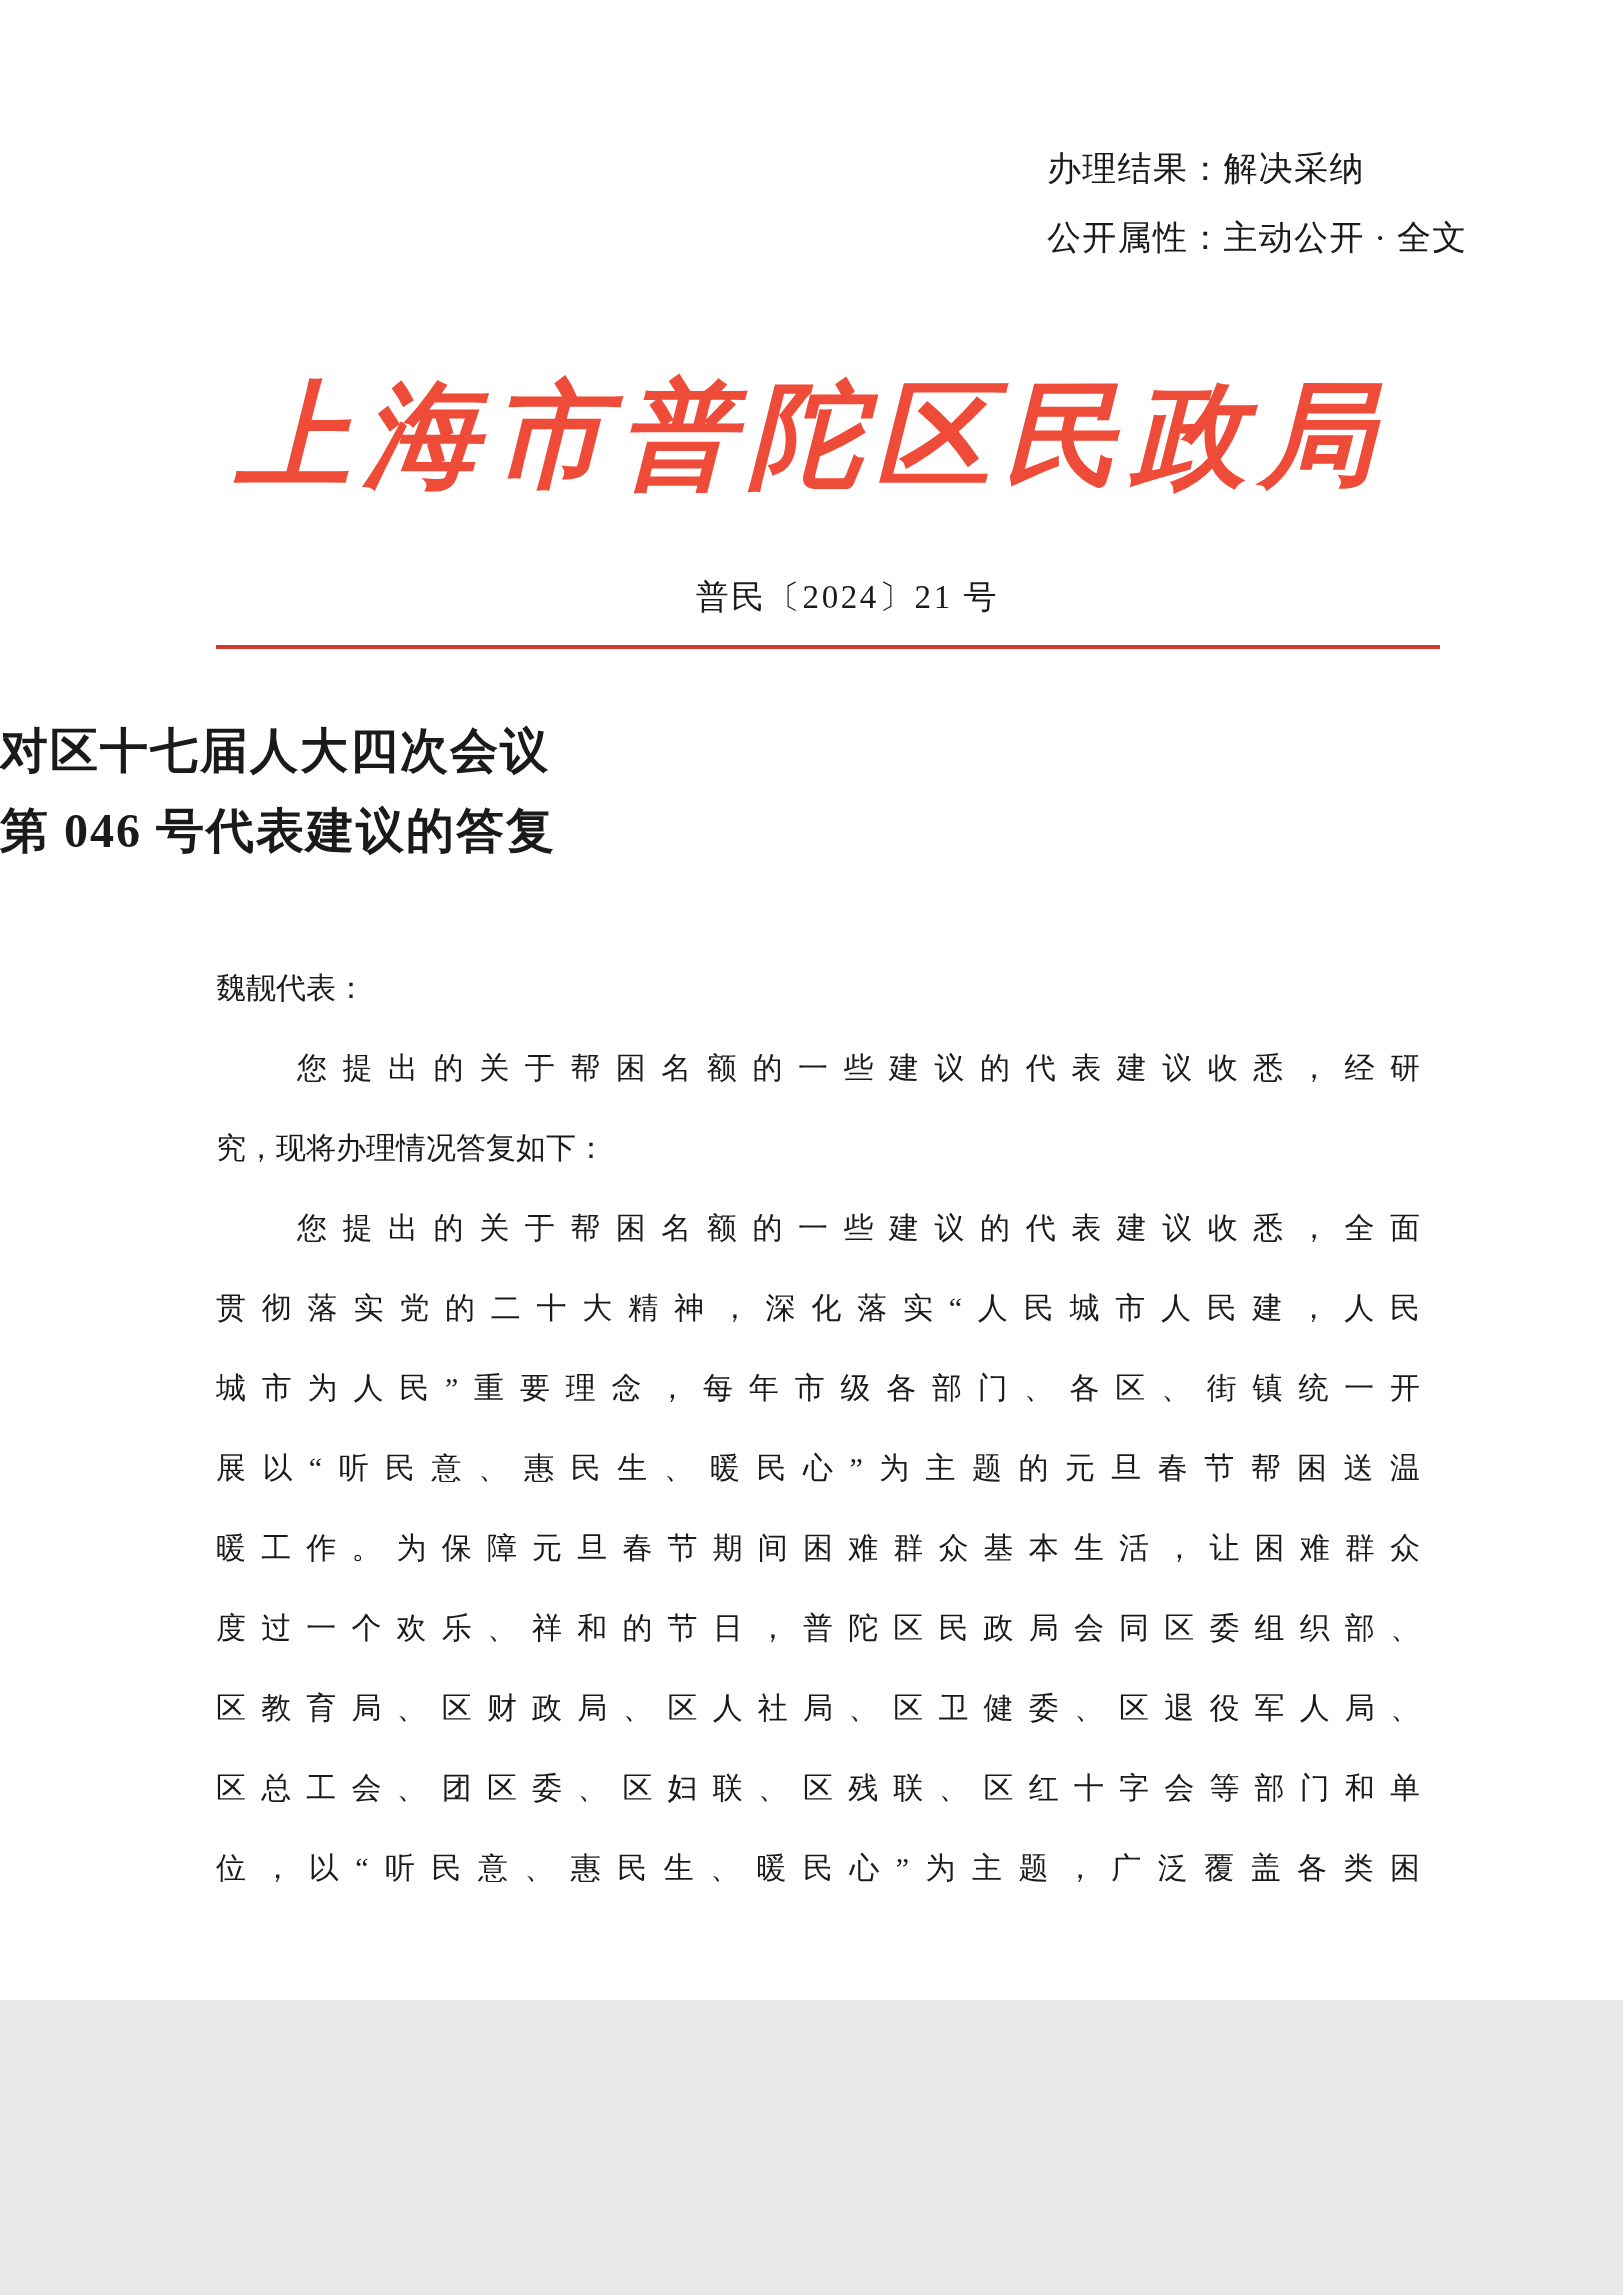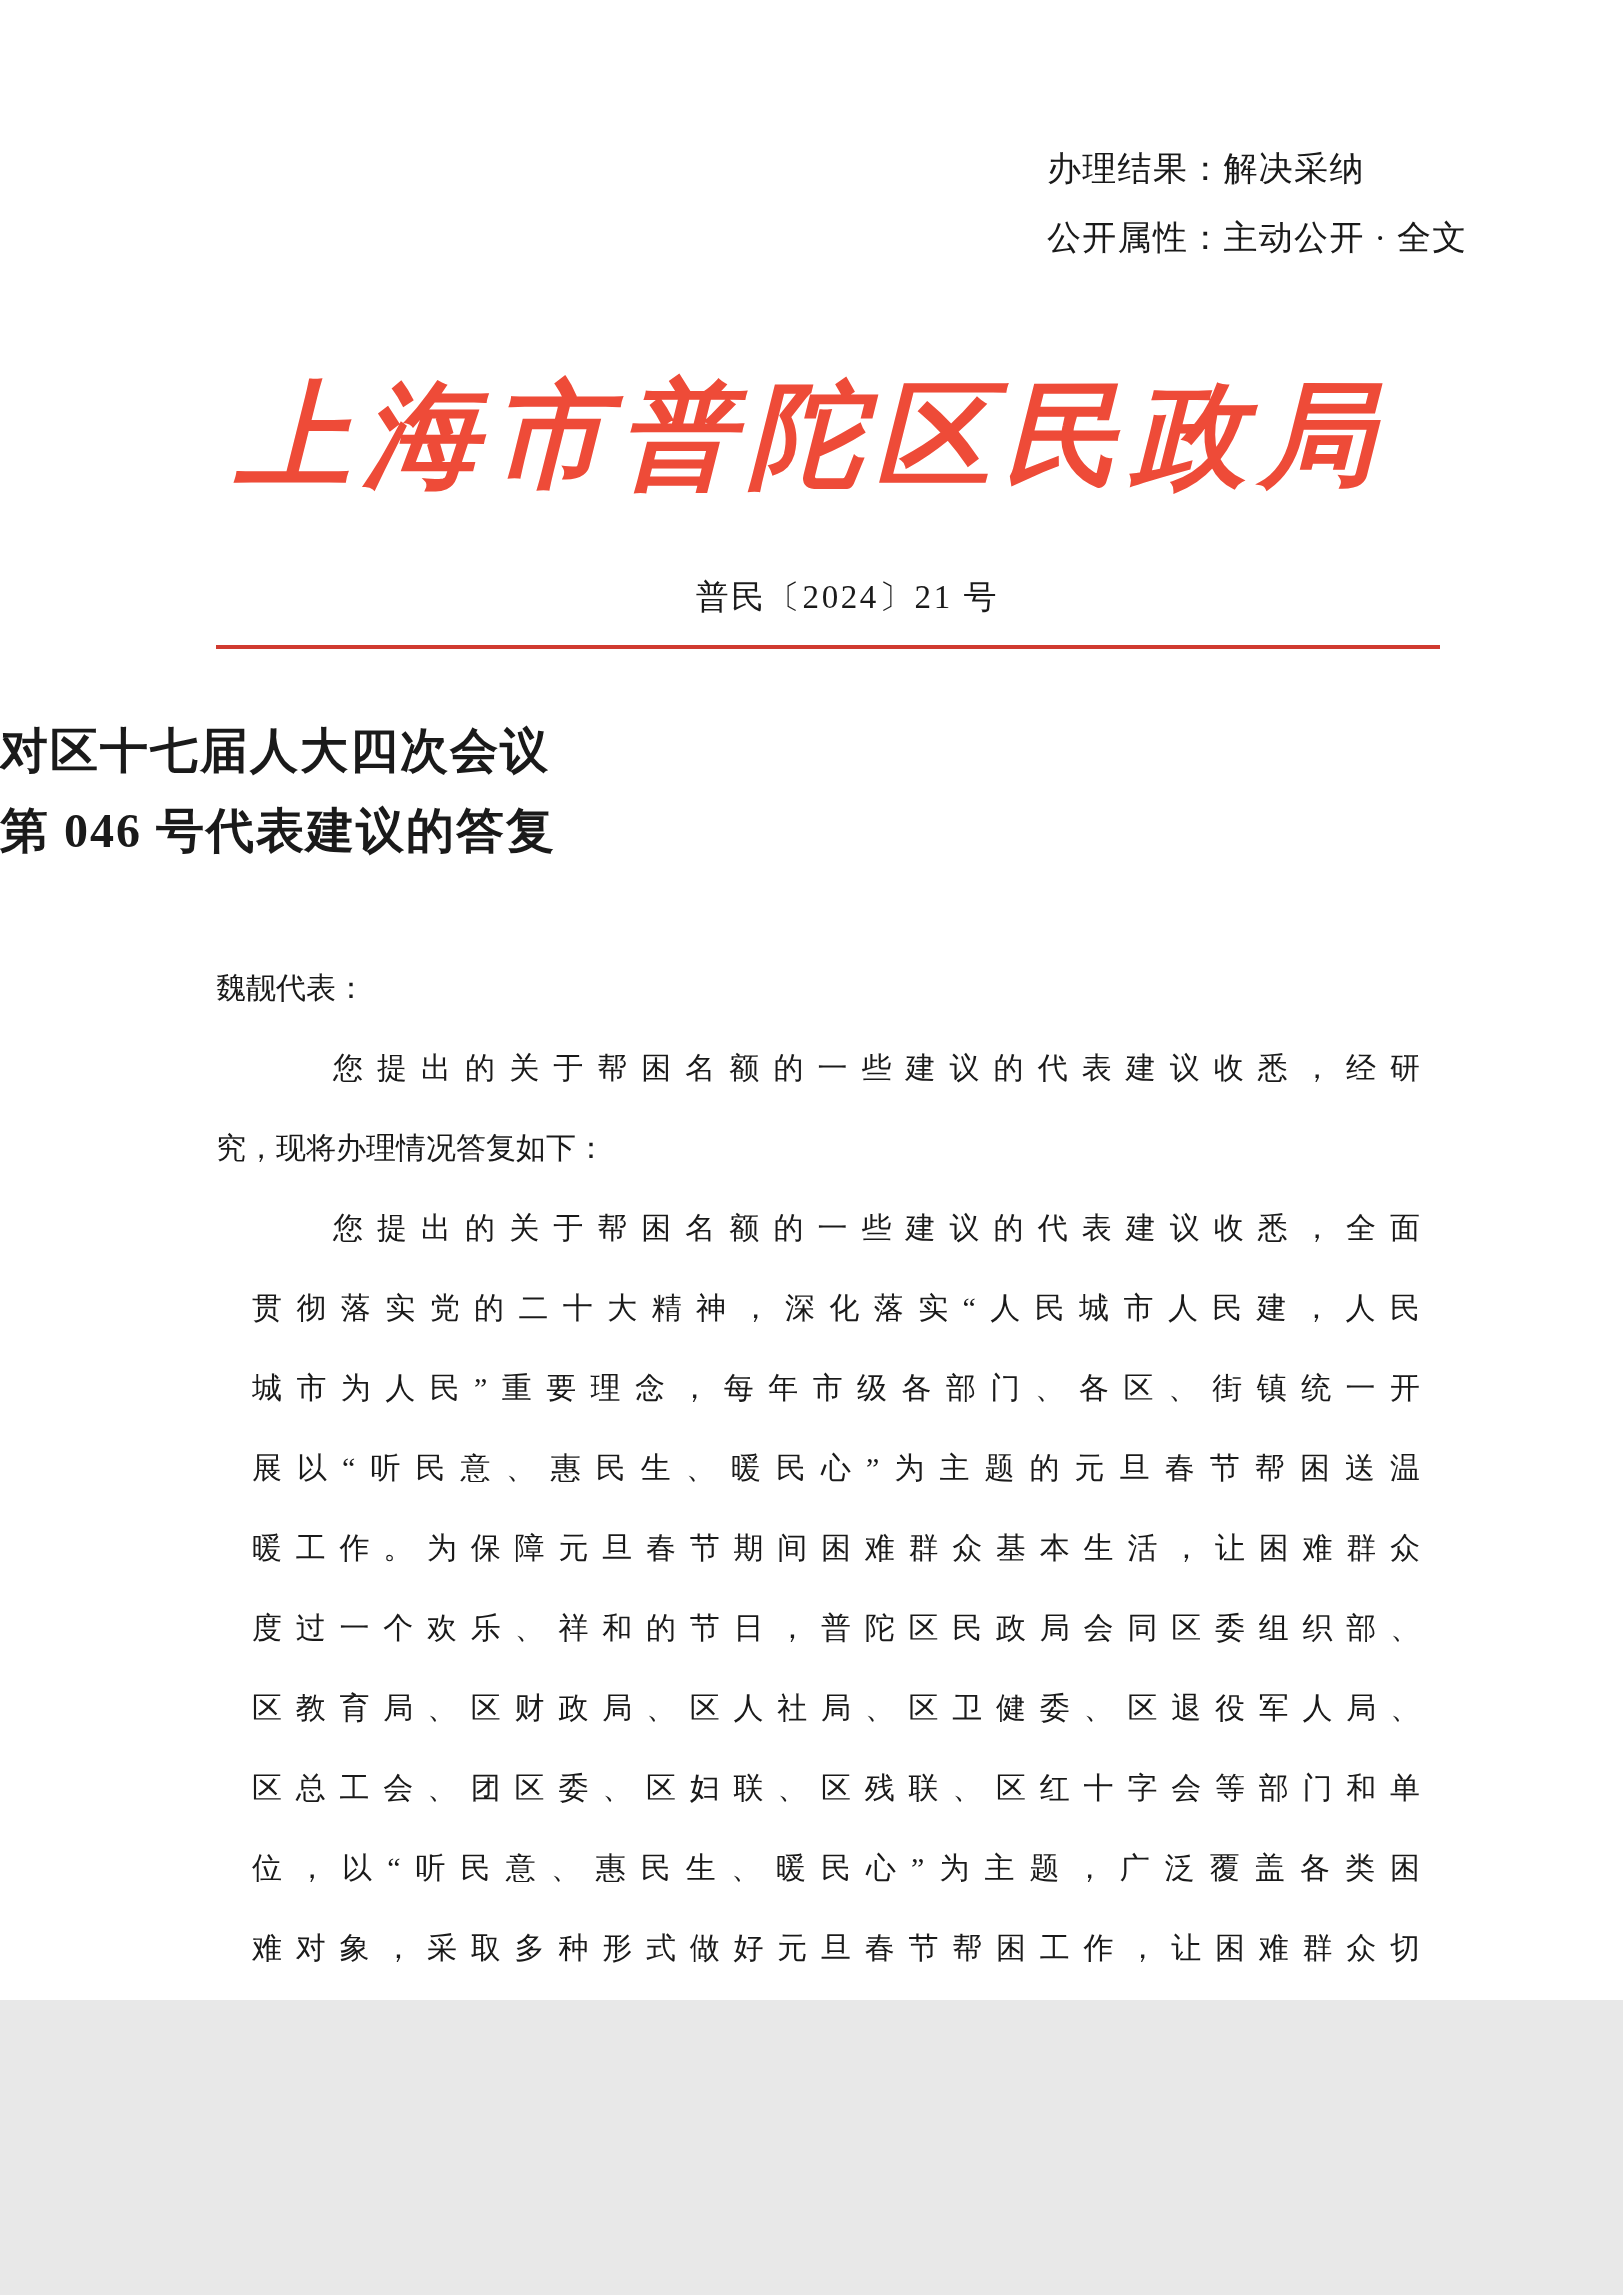--- a/index.html
+++ b/index.html
@@ -69,21 +69,20 @@
   }
   .line{
     height:80px;
     white-space:nowrap;
   }
   .line.fill{
     text-align:justify;
     text-align-last:justify;
     white-space:normal;
     overflow:hidden;
-    margin-left:36px;
   }
   .line.indent{
     padding-left:81px;
   }
   
   .page-number{
     position:absolute;
     right:201px;top:2068px;
     font-size:30px;
     letter-spacing:3.9px;
@@ -117,19 +116,18 @@
     <div class="line">究，现将办理情况答复如下：</div>
     <div class="line fill indent">您提出的关于帮困名额的一些建议的代表建议收悉，全面</div>
     <div class="line fill">贯彻落实党的二十大精神，深化落实“人民城市人民建，人民</div>
     <div class="line fill">城市为人民”重要理念，每年市级各部门、各区、街镇统一开</div>
     <div class="line fill">展以“听民意、惠民生、暖民心”为主题的元旦春节帮困送温</div>
     <div class="line fill">暖工作。为保障元旦春节期间困难群众基本生活，让困难群众</div>
     <div class="line fill">度过一个欢乐、祥和的节日，普陀区民政局会同区委组织部、</div>
     <div class="line fill">区教育局、区财政局、区人社局、区卫健委、区退役军人局、</div>
     <div class="line fill">区总工会、团区委、区妇联、区残联、区红十字会等部门和单</div>
     <div class="line fill">位，以“听民意、惠民生、暖民心”为主题，广泛覆盖各类困</div>
-    <div class="line fill">难对象，采取多种形式做好元旦春节帮困工作，让困难群众切</div>
   </div>
 
   <div class="page-number">- 1 -</div>
 
 </div>
 
 
 </body></html>

